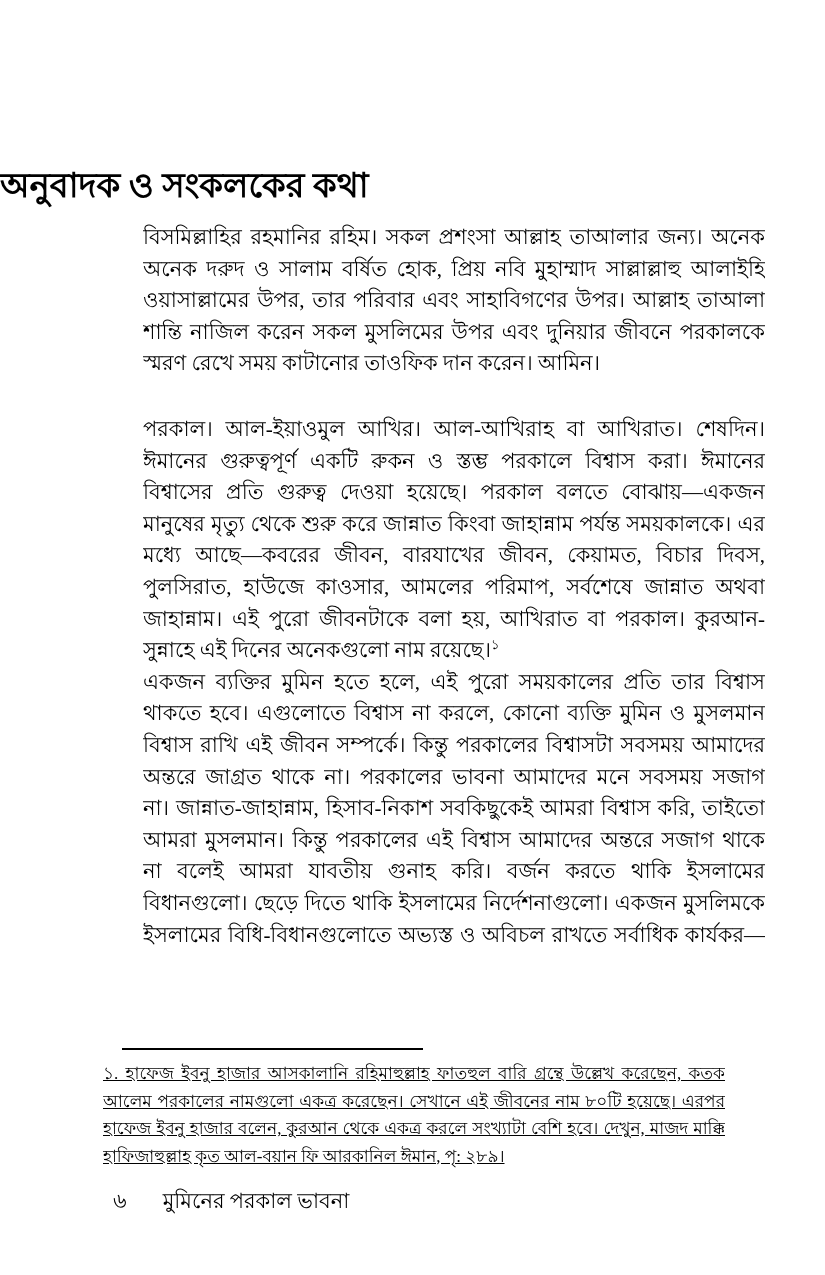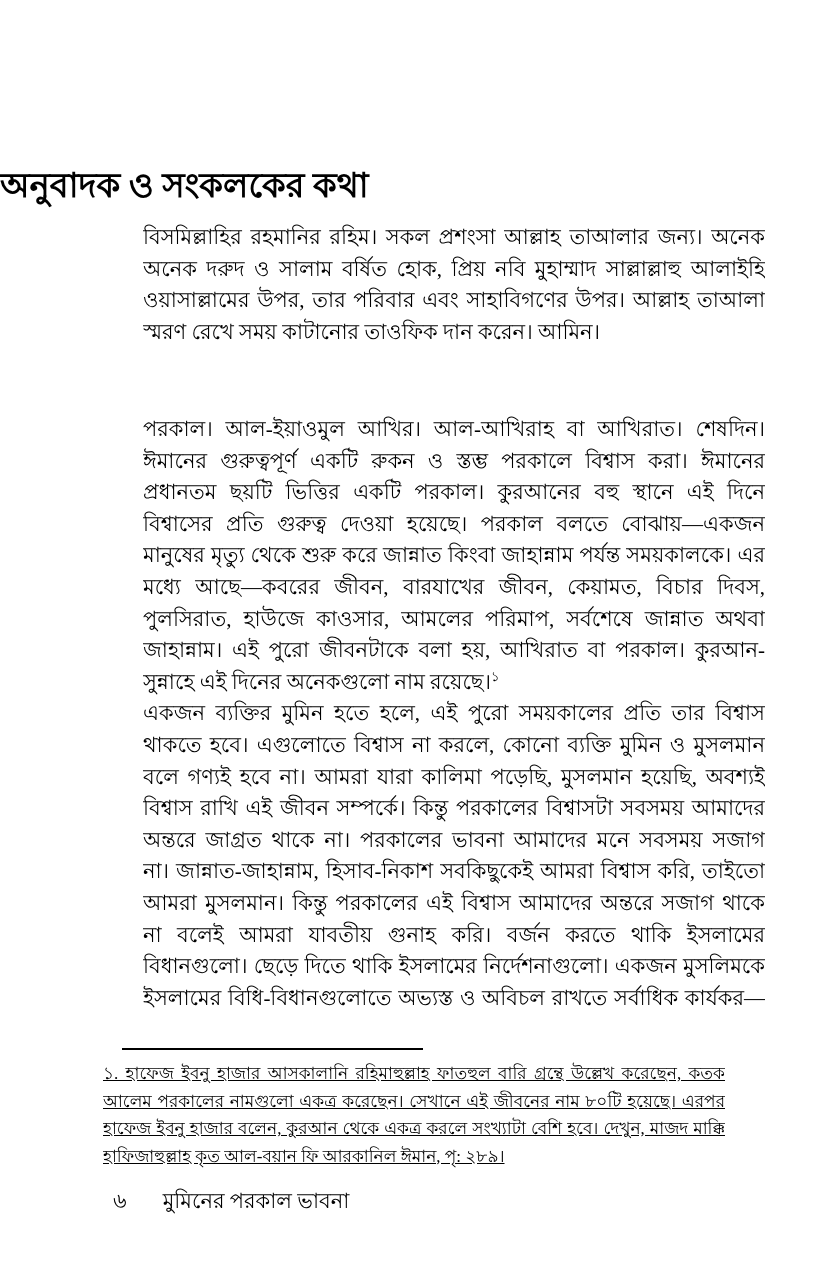--- a/index.html
+++ b/index.html
@@ -94,39 +94,38 @@
 <body>
 
 <div class="page">
 
   <h1 class="chapter-title">অনুবাদক ও সংকলকের কথা</h1>
 
   <div class="body-block para-1">
       <div class="line">বিসমিল্লাহির রহমানির রহিম। সকল প্রশংসা আল্লাহ তাআলার জন্য। অনেক</div>
       <div class="line">অনেক দরুদ ও সালাম বর্ষিত হোক, প্রিয় নবি মুহাম্মাদ সাল্লাল্লাহু আলাইহি</div>
       <div class="line">ওয়াসাল্লামের উপর, তার পরিবার এবং সাহাবিগণের উপর। আল্লাহ তাআলা</div>
+      <div class="line">শান্তি নাজিল করেন সকল মুসলিমের উপর এবং দুনিয়ার জীবনে পরকালকে</div>
       <div class="line line-end">স্মরণ রেখে সময় কাটানোর তাওফিক দান করেন। আমিন।</div>
     </div>
 
   <div class="body-block para-23">
     <div>
         <div class="line">পরকাল। আল-ইয়াওমুল আখির। আল-আখিরাহ বা আখিরাত। শেষদিন।</div>
         <div class="line">ঈমানের গুরুত্বপূর্ণ একটি রুকন ও স্তম্ভ পরকালে বিশ্বাস করা। ঈমানের</div>
-        <div class="line">প্রধানতম ছয়টি ভিত্তির একটি পরকাল। কুরআনের বহু স্থানে এই দিনে</div>
         <div class="line">বিশ্বাসের প্রতি গুরুত্ব দেওয়া হয়েছে। পরকাল বলতে বোঝায়—একজন</div>
         <div class="line">মানুষের মৃত্যু থেকে শুরু করে জান্নাত কিংবা জাহান্নাম পর্যন্ত সময়কালকে। এর</div>
         <div class="line">মধ্যে আছে—কবরের জীবন, বারযাখের জীবন, কেয়ামত, বিচার দিবস,</div>
         <div class="line">পুলসিরাত, হাউজে কাওসার, আমলের পরিমাপ, সর্বশেষে জান্নাত অথবা</div>
         <div class="line">জাহান্নাম। এই পুরো জীবনটাকে বলা হয়, আখিরাত বা পরকাল। কুরআন-</div>
         <div class="line line-end"><span>সুন্নাহে এই দিনের অনেকগুলো নাম রয়েছে।</span><sup>১</sup></div>
       </div>
     <div>
         <div class="line">একজন ব্যক্তির মুমিন হতে হলে, এই পুরো সময়কালের প্রতি তার বিশ্বাস</div>
         <div class="line">থাকতে হবে। এগুলোতে বিশ্বাস না করলে, কোনো ব্যক্তি মুমিন ও মুসলমান</div>
-        <div class="line">বলে গণ্যই হবে না। আমরা যারা কালিমা পড়েছি, মুসলমান হয়েছি, অবশ্যই</div>
         <div class="line">বিশ্বাস রাখি এই জীবন সম্পর্কে। কিন্তু পরকালের বিশ্বাসটা সবসময় আমাদের</div>
         <div class="line">অন্তরে জাগ্রত থাকে না। পরকালের ভাবনা আমাদের মনে সবসময় সজাগ থাকে</div>
         <div class="line">না। জান্নাত-জাহান্নাম, হিসাব-নিকাশ সবকিছুকেই আমরা বিশ্বাস করি, তাইতো</div>
         <div class="line">আমরা মুসলমান। কিন্তু পরকালের এই বিশ্বাস আমাদের অন্তরে সজাগ থাকে</div>
         <div class="line">না বলেই আমরা যাবতীয় গুনাহ করি। বর্জন করতে থাকি ইসলামের</div>
         <div class="line">বিধানগুলো। ছেড়ে দিতে থাকি ইসলামের নির্দেশনাগুলো। একজন মুসলিমকে</div>
         <div class="line">ইসলামের বিধি-বিধানগুলোতে অভ্যস্ত ও অবিচল রাখতে সর্বাধিক কার্যকর—</div>
       </div>
   </div>
 

